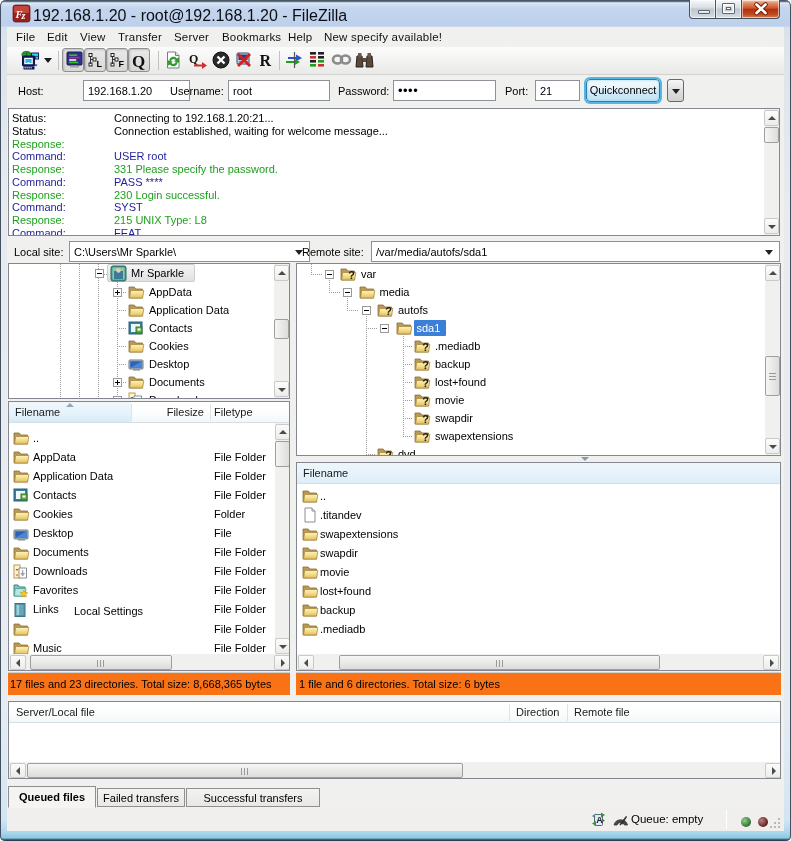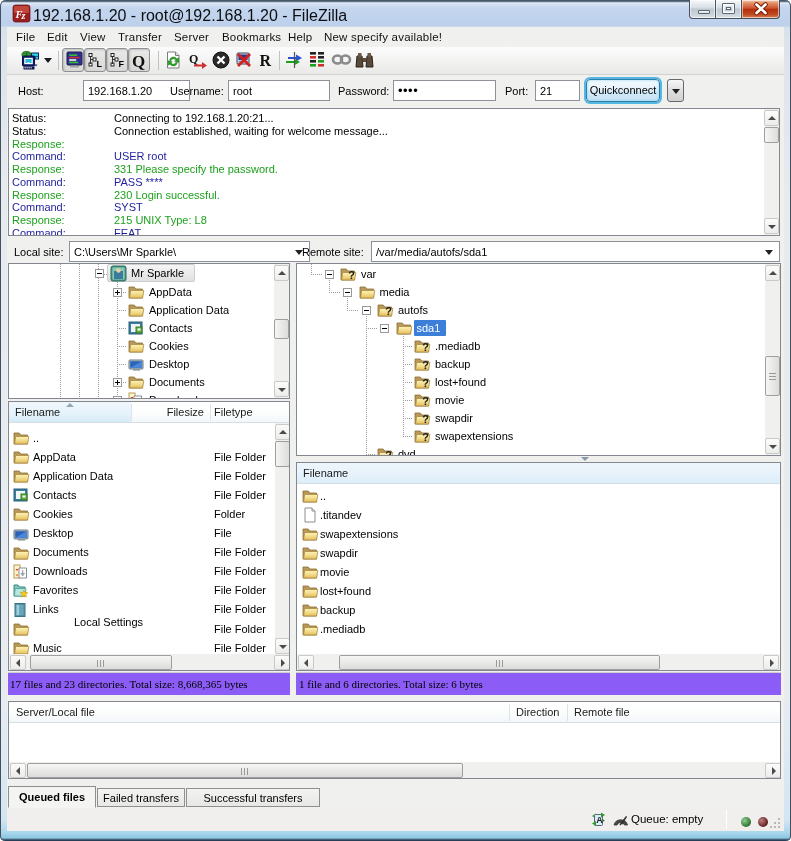--- a/index.html
+++ b/index.html
@@ -36,21 +36,21 @@
 .panel { border:1px solid #828790; background:#fff; overflow:hidden; }
 .trow { position:absolute; height:18px; font-size:11px; line-height:18px; white-space:nowrap; }
 .lrow { position:absolute; height:19px; font-size:11px; line-height:19px; white-space:nowrap; }
 .dot-v { position:absolute; width:1px; background-image:repeating-linear-gradient(180deg,#9a9a9a 0 1px,transparent 1px 2px); }
 .dot-h { position:absolute; height:1px; background-image:repeating-linear-gradient(90deg,#9a9a9a 0 1px,transparent 1px 2px); }
 .expander { position:absolute; width:9px; height:9px; border:1px solid #999; background:#fff; }
 .expander i { position:absolute; left:1px; top:3px; width:5px; height:1px; background:#000; }
 .expander.plus b { position:absolute; left:3px; top:1px; width:1px; height:5px; background:#000; }
 .lhdr { position:absolute; height:21px; background:linear-gradient(180deg,#ffffff 0,#fcfdfd 55%,#f2f7fa 100%); border-bottom:1px solid #d5dde5; font-size:11px; line-height:20px; color:#1a1a1a; white-space:nowrap; }
 .colsep { position:absolute; top:2px; width:1px; height:17px; background:#dce3e9; }
-.lstatus { position:absolute; height:23px; background:#8b5cf6; border-top:1px solid #cfcfcd; font-size:11px; line-height:22px; color:#000; white-space:nowrap;font-family:Liberation Serif, serif; }
+.lstatus { position:absolute; height:23px; background:#f97316; border-top:1px solid #cfcfcd; font-size:11px; line-height:22px; color:#000; white-space:nowrap; }
 .tab { position:absolute; border:1px solid #8f8f8d; background:linear-gradient(180deg,#f3f3f2 0,#e7e7e5 100%); font-size:11px; text-align:center; color:#000; white-space:nowrap; }
 .led { position:absolute; width:10px; height:10px; border-radius:50%; }
 svg { position:absolute; overflow:visible; }
 </style>
 </head>
 <body>
 <svg width="0" height="0" style="position:absolute">
 <defs>
   <linearGradient id="fg" x1="0" y1="0" x2="0" y2="1">
     <stop offset="0" stop-color="#fdf2bd"></stop>
@@ -533,21 +533,21 @@
 <rect x="2" y="1.5" width="10" height="13" fill="#5a9ab0" stroke="#3a7080"></rect>
 <rect x="3.5" y="3" width="7" height="10" fill="#9fd0de"></rect>
 <rect x="6" y="1.5" width="6" height="13" fill="#4a8aa0" opacity="0.6"></rect>
         </svg>
 <div class="lrow" style="left:24px;top:198.39999999999998px;">Links</div>
 <div class="lrow" style="left:205px;top:198.39999999999998px;">File Folder</div>
 <svg class="abs" style="left:4px;top:218.99999999999997px" width="17" height="16" viewBox="0 0 17 16">
 <path d="M1 3 L6.2 3 L7.8 5 L14.5 5 L14.5 14 L1 14 Z" fill="#b9995a" stroke="#8a6d33" stroke-width="0.8"></path>
 <path d="M2.6 6.5 L15.8 6.5 L14.6 14 L1.6 14 Z" fill="url(#fg)" stroke="#ab8b3f" stroke-width="0.8"></path>
 </svg>
-<div class="lrow" style="left:24px;top:211px;padding-left:41px;">Local Settings</div>
+<div class="lrow" style="left:24px;top:200px;padding-left:41px;">Local Settings</div>
 <div class="lrow" style="left:205px;top:217.49999999999997px;">File Folder</div>
 <svg class="abs" style="left:4px;top:238.09999999999997px" width="17" height="16" viewBox="0 0 17 16">
 <path d="M1 3 L6.2 3 L7.8 5 L14.5 5 L14.5 14 L1 14 Z" fill="#b9995a" stroke="#8a6d33" stroke-width="0.8"></path>
 <path d="M2.6 6.5 L15.8 6.5 L14.6 14 L1.6 14 Z" fill="url(#fg)" stroke="#ab8b3f" stroke-width="0.8"></path>
 </svg>
 <div class="lrow" style="left:24px;top:236.59999999999997px;">Music</div>
 <div class="lrow" style="left:205px;top:236.59999999999997px;">File Folder</div>
 <div class="sbv" style="left:266px;top:21px;width:15px;height:231px;"></div>
 <div class="sbtn" style="left:266px;top:22px;width:15px;height:16px;">
           <div class="arr" style="left:3px;top:5px;border-left:4px solid transparent;border-right:4px solid transparent;border-bottom:4.5px solid #4a4a4a;"></div>

